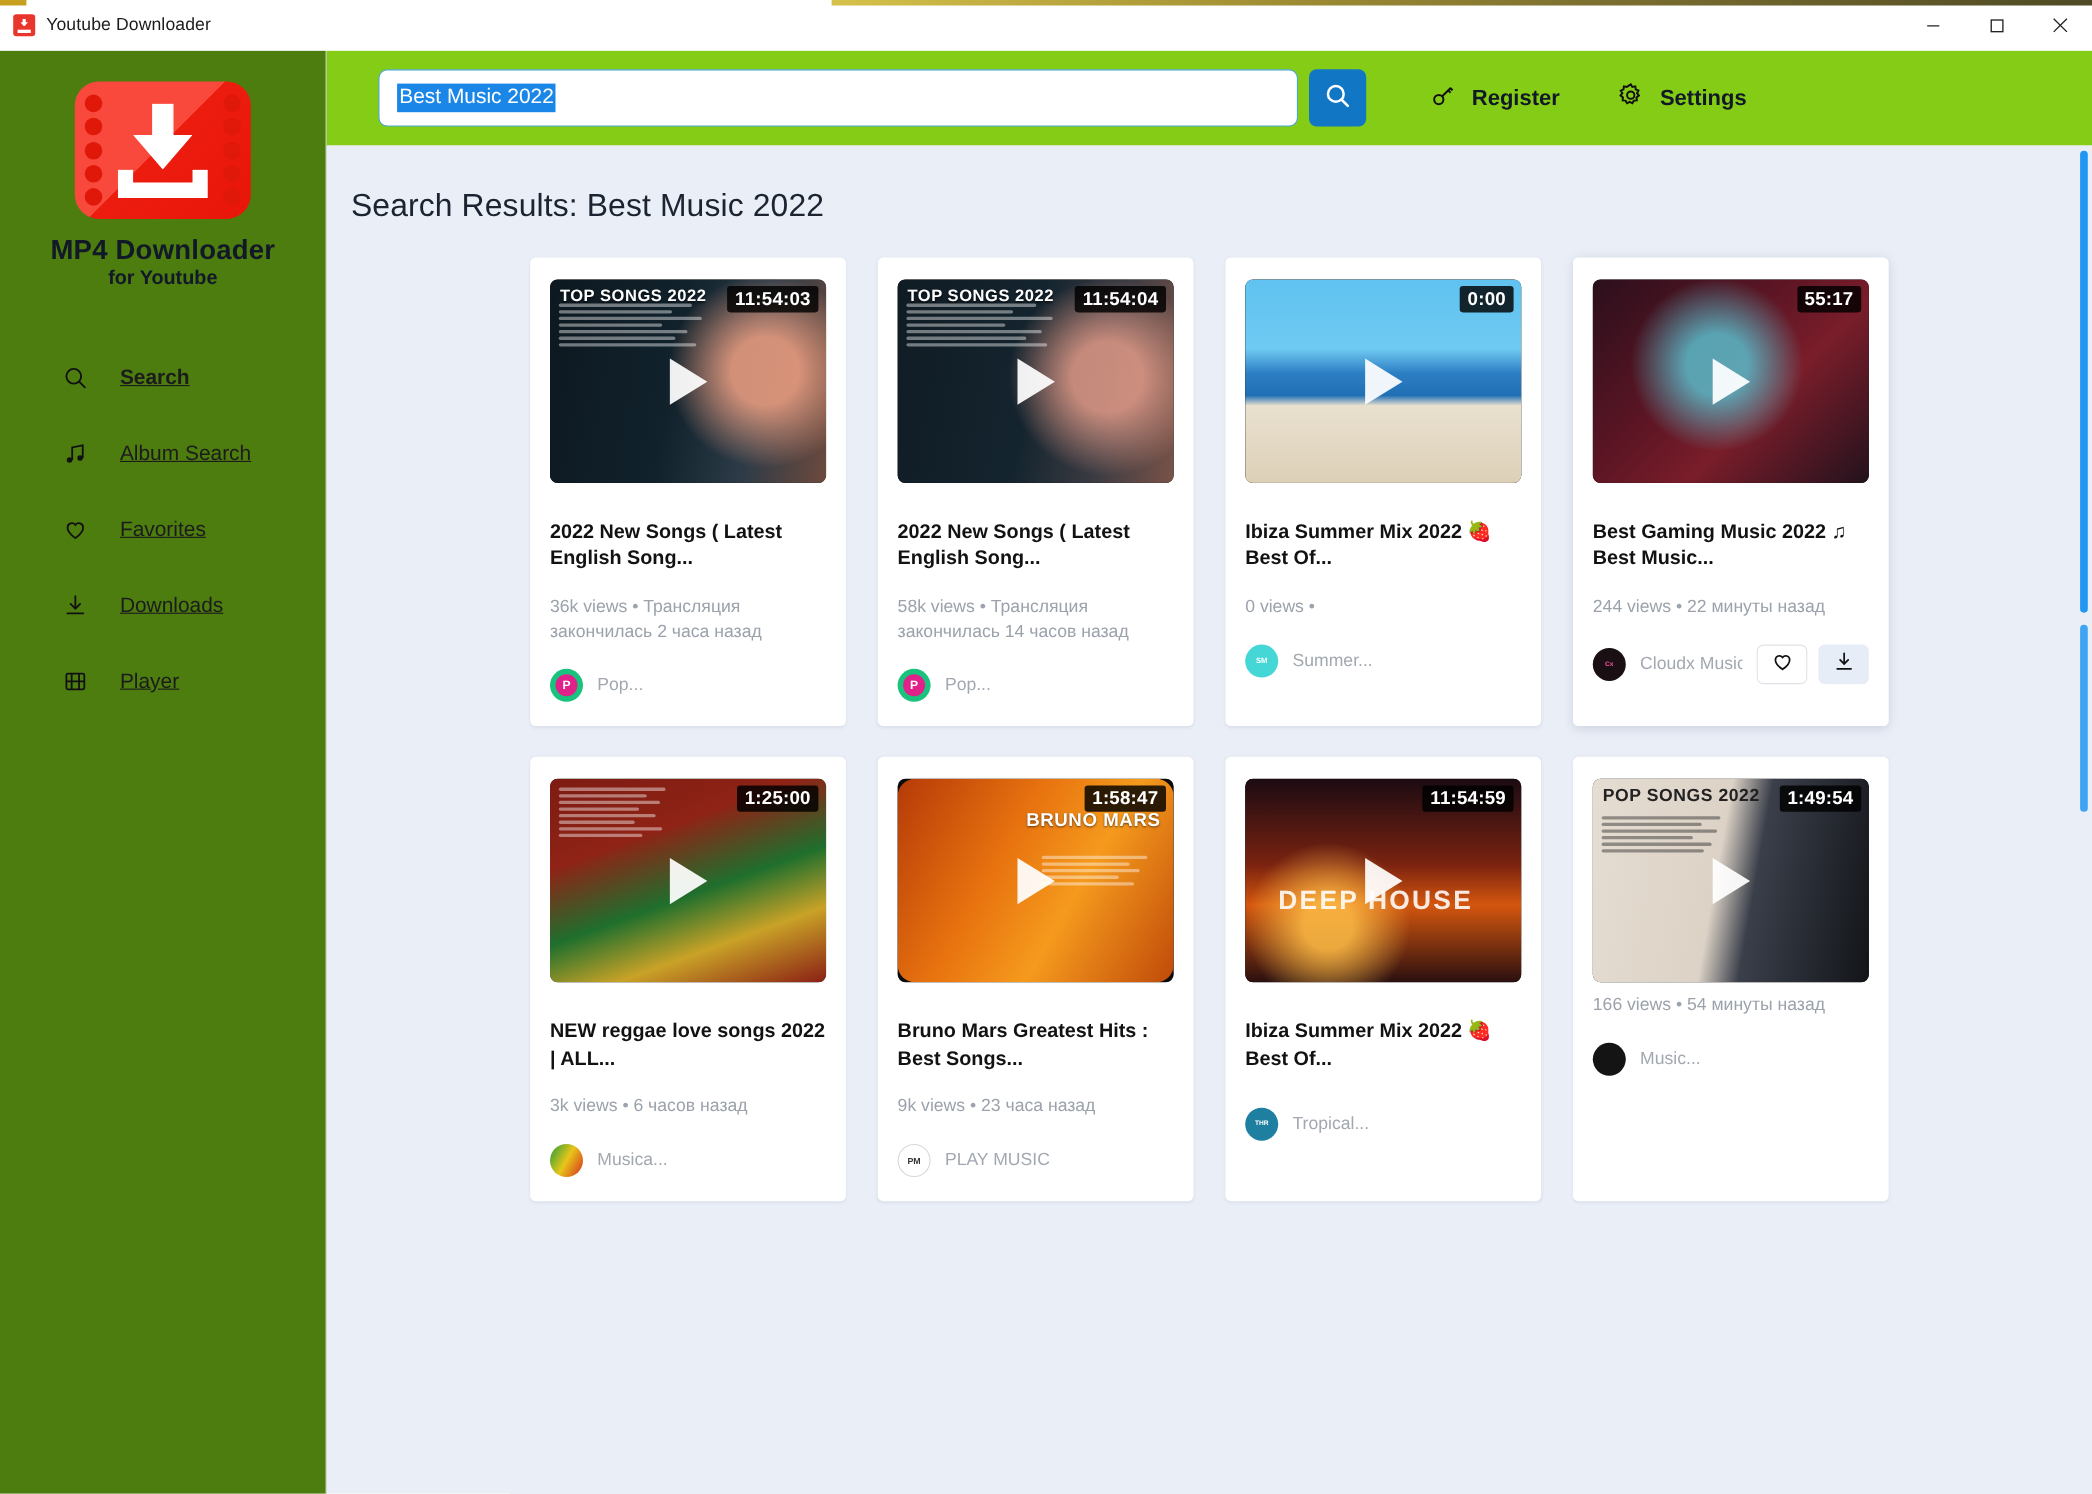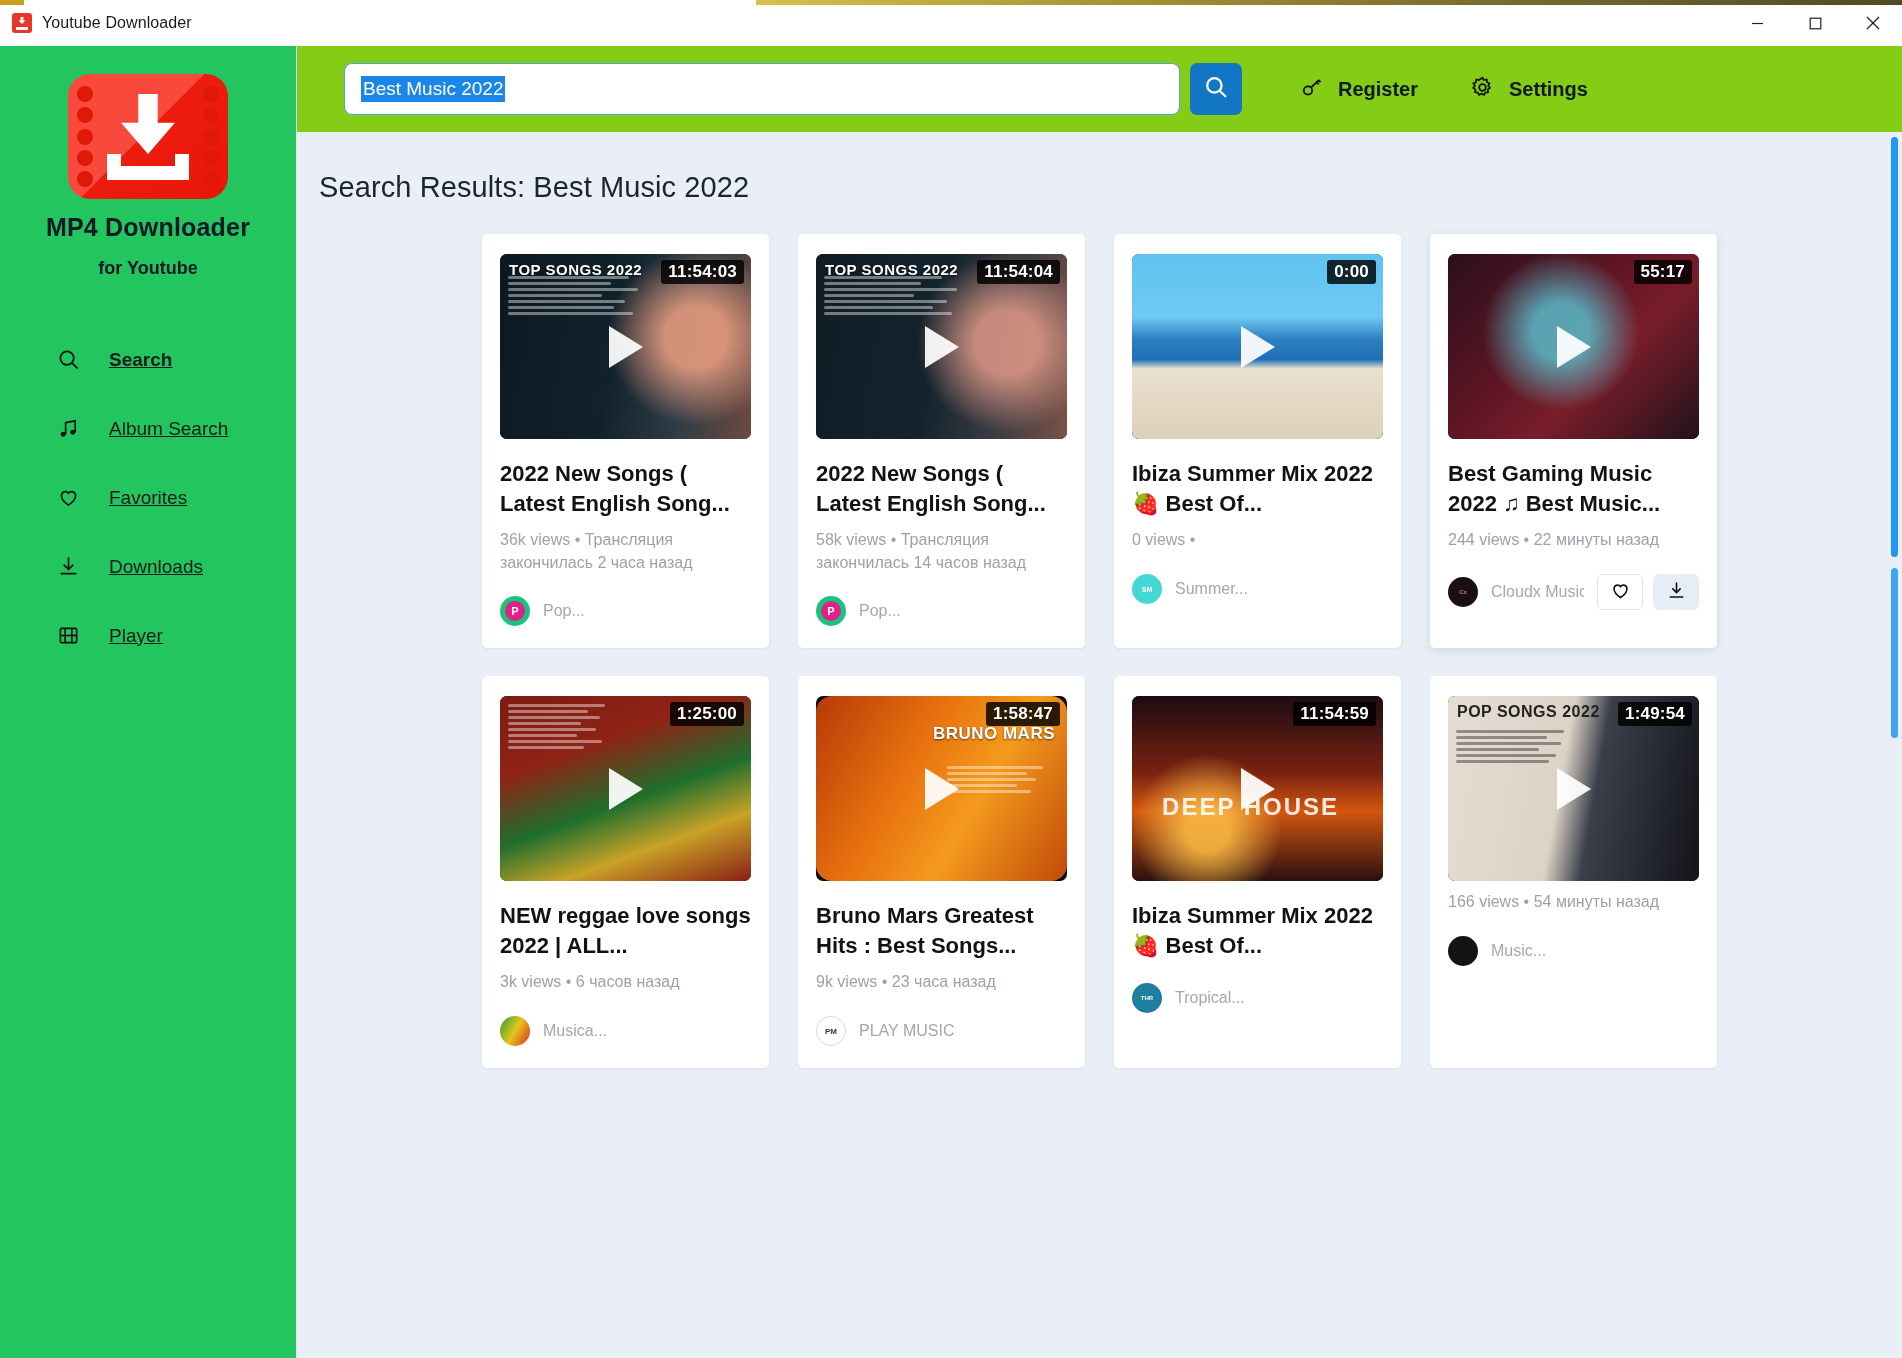--- a/index.html
+++ b/index.html
@@ -57,21 +57,21 @@
     position: absolute; top: 0; left: 0; width: 24px; height: 5px;
     background: #c8a020; z-index: 9;
   }
 
   
   .body-row { flex: 1 1 auto; display: flex; min-height: 0; }
 
   
   .sidebar {
     flex: 0 0 297px; width: 297px;
-    background: #22c55e;
+    background: #4d7c0f;
     border-right: 1px solid #e3e3e3;
     display: flex; flex-direction: column; align-items: center;
     padding-top: 28px;
   }
   .logo-wrap { width: 160px; height: 125px; position: relative; margin-bottom: 14px; }
   .logo-film {
     position: absolute; inset: 0; border-radius: 22px;
     background: linear-gradient(135deg,#f8493c 0%, #f8493c 48%, #ec1c0e 48%, #e81608 100%);
     overflow: hidden;
   }
@@ -83,21 +83,21 @@
     position: absolute; left: 50%; top: 20px; transform: translateX(-50%);
     width: 54px; height: 60px; background: #fff;
     clip-path: polygon(32% 0, 68% 0, 68% 48%, 100% 48%, 50% 100%, 0 48%, 32% 48%);
   }
   .logo-tray {
     position: absolute; left: 50%; transform: translateX(-50%); bottom: 19px;
     width: 82px; height: 26px; background: #fff;
     clip-path: polygon(0 0, 14px 0, 14px 12px, calc(100% - 14px) 12px, calc(100% - 14px) 0, 100% 0, 100% 100%, 0 100%);
   }
   .brand { font-size: 25px; font-weight: bold; color: #111827; letter-spacing: .2px; }
-  .brand-sub { font-size: 18px; font-weight: bold; color: #111827; margin-top: 16px; }
+  .brand-sub { font-size: 18px; font-weight: bold; color: #111827; }
 
   .nav { width: 100%; margin-top: 46px; }
   .nav-item {
     display: flex; align-items: center; gap: 28px;
     height: 69px; padding-left: 56px;
     color: #1c1c1c; cursor: pointer; text-decoration: underline;
   }
   .nav-item .nav-label { font-size: 19px; }
   .nav-item.active .nav-label { font-weight: bold; }
   .nav-icon { width: 25px; height: 25px; flex: 0 0 25px; display: flex; align-items: center; justify-content: center; }
@@ -163,21 +163,21 @@
     font-size: 17px; font-weight: bold; border-radius: 3px;
     padding: 2px 7px; letter-spacing: .2px;
   }
   .play {
     position: absolute; left: 50%; top: 50%; transform: translate(-50%,-50%);
     width: 0; height: 0;
     border-left: 34px solid rgba(255,255,255,.93);
     border-top: 21px solid transparent; border-bottom: 21px solid transparent;
   }
   .card-title {
-    margin-top: 20px; font-size: 22px; font-weight: bold;
+    margin-top: 32px; font-size: 18px; font-weight: bold;
     color: #121212; line-height: 1.36; height: 60px; overflow: hidden;
   }
   .card-meta {
     margin-top: 10px; font-size: 16px; color: #9ba2ab;
     line-height: 1.42; min-height: 23px;
   }
   .card-foot {
     margin-top: 22px; display: flex; align-items: center; gap: 13px;
   }
   .avatar {

